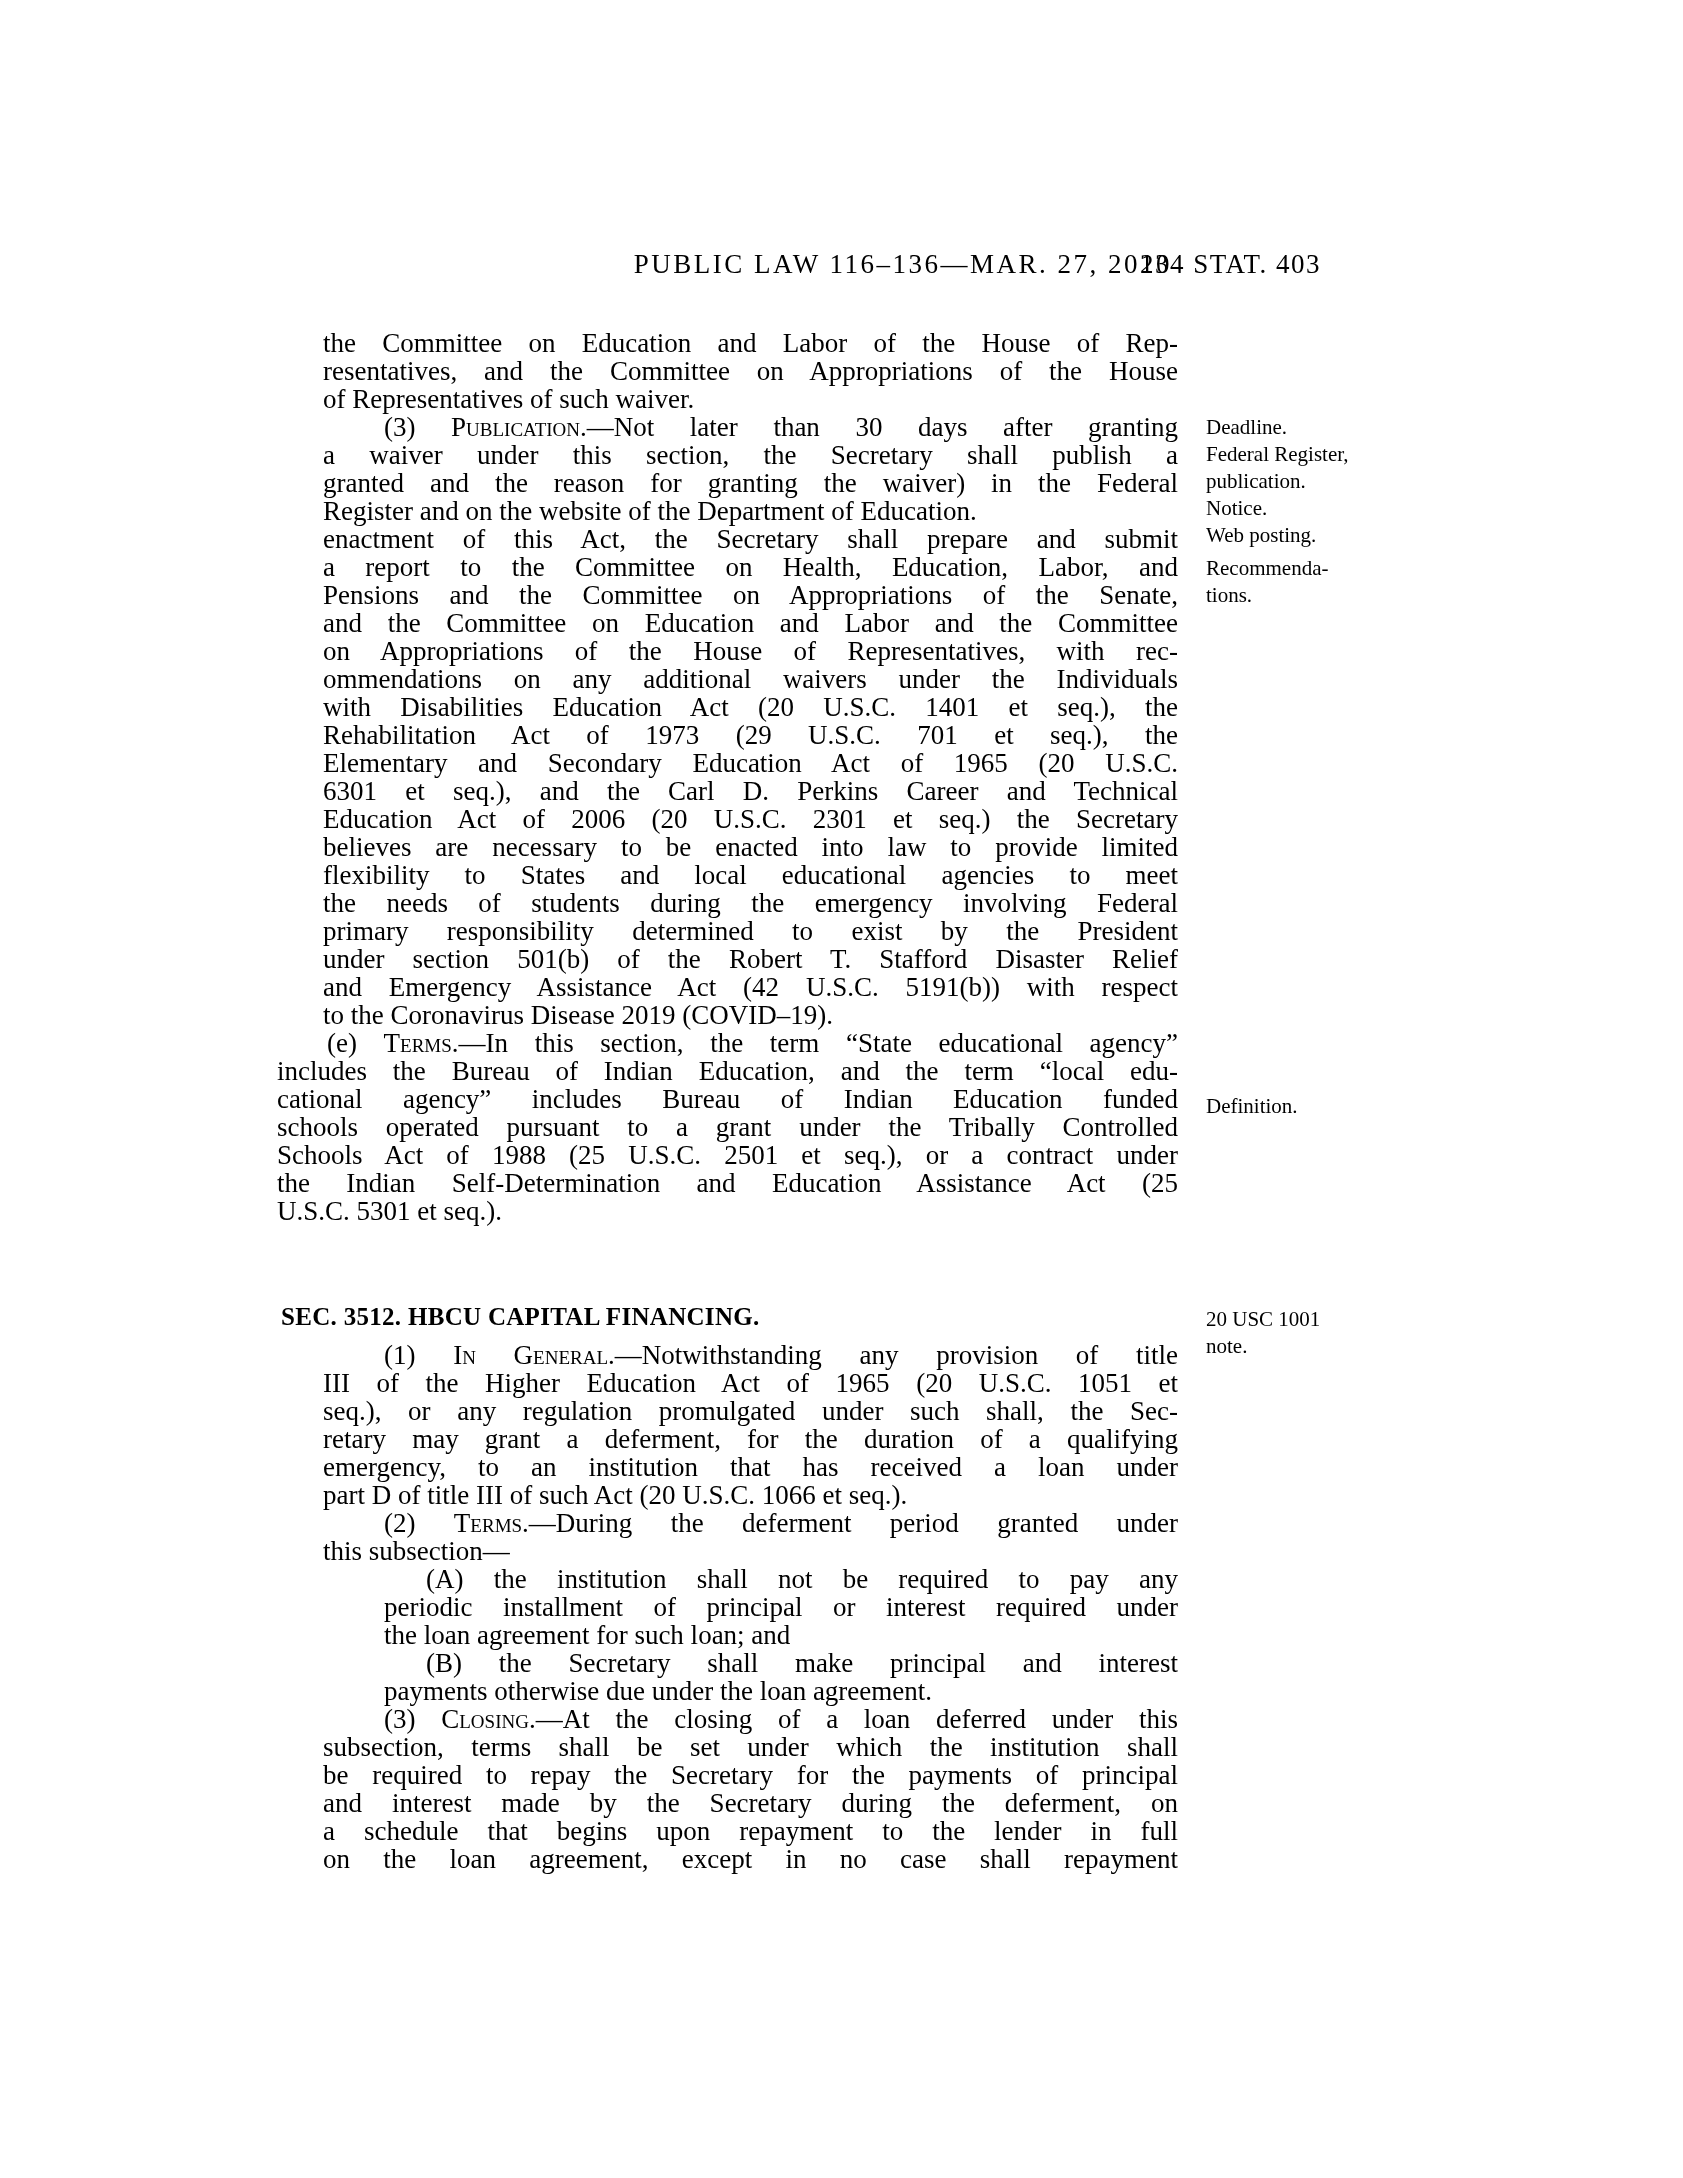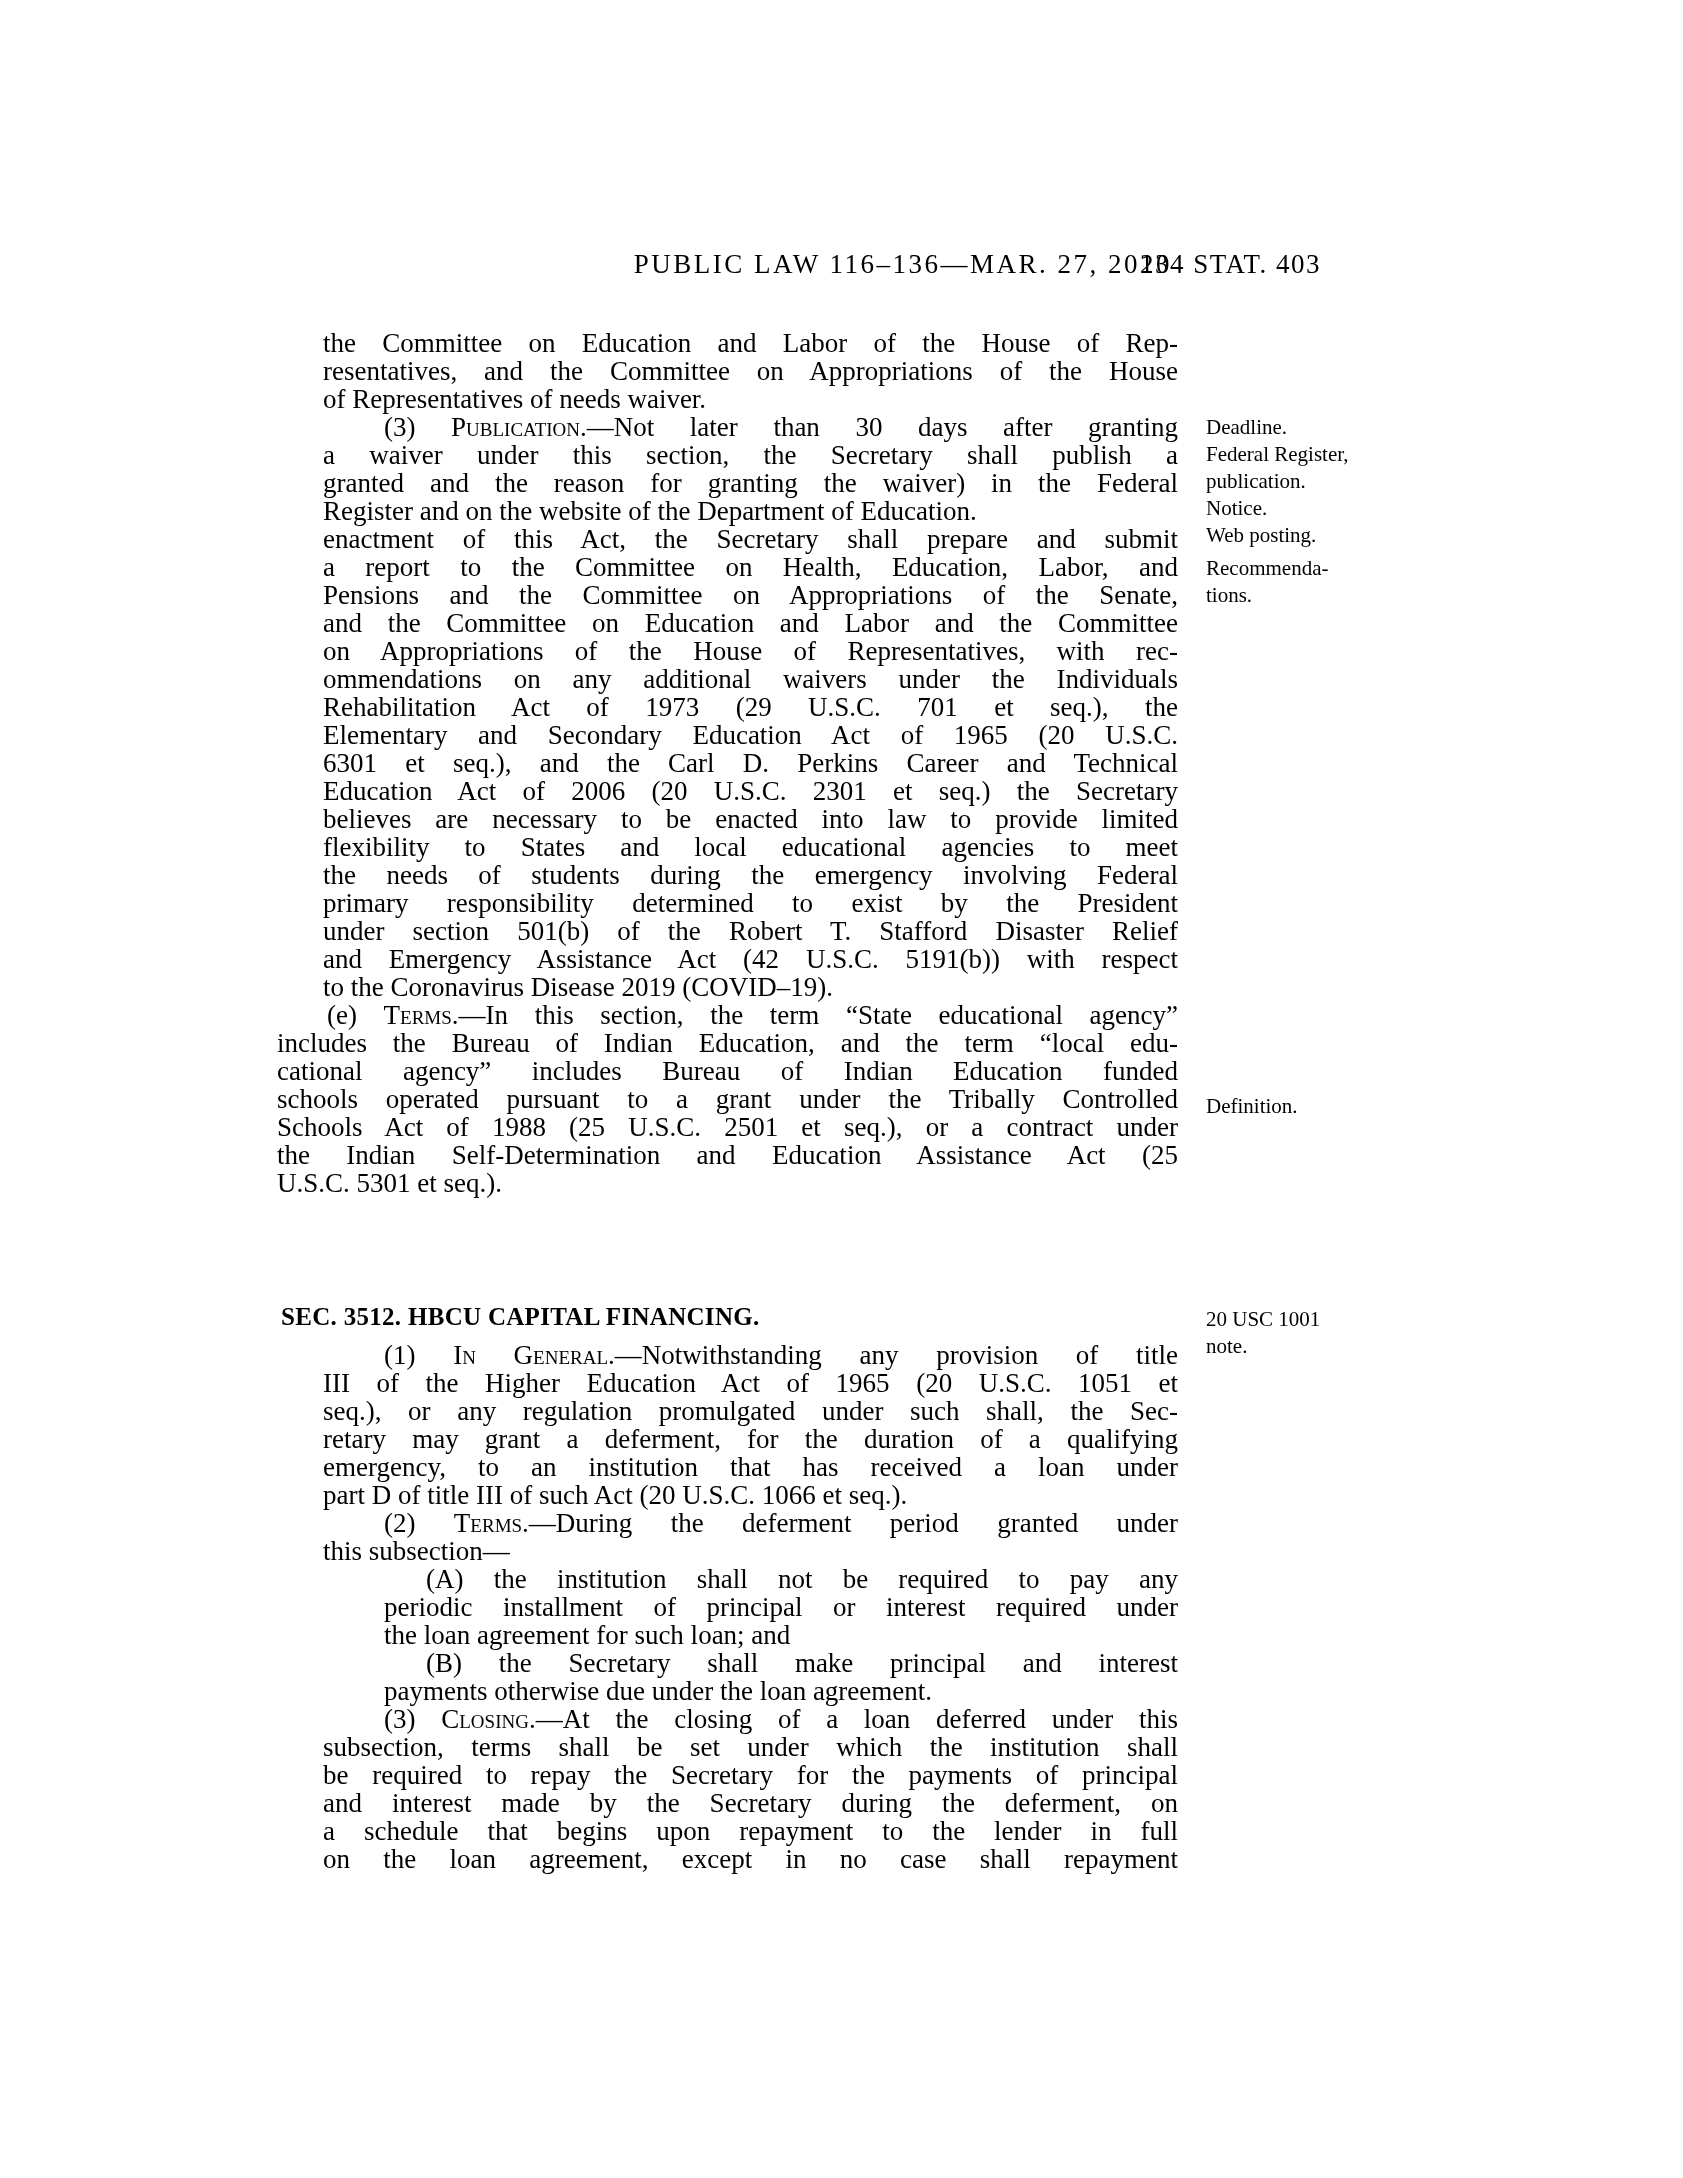--- a/index.html
+++ b/index.html
@@ -40,31 +40,32 @@
 
 <div class="page">
 
   <div class="running-head">PUBLIC LAW 116–136—MAR. 27, 2020</div>
 
   <div class="stat-num">134 STAT. 403</div>
 
   <div id="blockA" class="textblock">
       <div class="line ind-pc j"><span>the Committee on Education and Labor of the House of Rep-</span></div>
       <div class="line ind-pc j"><span>resentatives, and the Committee on Appropriations of the House</span></div>
-      <div class="line ind-pc"><span>of Representatives of needs waiver.</span></div>
+      <div class="line ind-pc"><span>of Representatives of such waiver.</span></div>
       <div class="line ind-pf j"><span>(3) </span><span class="sc">Publication</span><span>.—Not later than 30 days after granting</span></div>
       <div class="line ind-pc j"><span>a waiver under this section, the Secretary shall publish a</span></div>
       <div class="line ind-pc j"><span>granted and the reason for granting the waiver) in the Federal</span></div>
       <div class="line ind-pc"><span>Register and on the website of the Department of Education.</span></div>
       <div class="line ind-pc j"><span>enactment of this Act, the Secretary shall prepare and submit</span></div>
       <div class="line ind-pc j"><span>a report to the Committee on Health, Education, Labor, and</span></div>
       <div class="line ind-pc j"><span>Pensions and the Committee on Appropriations of the Senate,</span></div>
       <div class="line ind-pc j"><span>and the Committee on Education and Labor and the Committee</span></div>
       <div class="line ind-pc j"><span>on Appropriations of the House of Representatives, with rec-</span></div>
       <div class="line ind-pc j"><span>ommendations on any additional waivers under the Individuals</span></div>
+      <div class="line ind-pc j"><span>with Disabilities Education Act (20 U.S.C. 1401 et seq.), the</span></div>
       <div class="line ind-pc j"><span>Rehabilitation Act of 1973 (29 U.S.C. 701 et seq.), the</span></div>
       <div class="line ind-pc j"><span>Elementary and Secondary Education Act of 1965 (20 U.S.C.</span></div>
       <div class="line ind-pc j"><span>6301 et seq.), and the Carl D. Perkins Career and Technical</span></div>
       <div class="line ind-pc j"><span>Education Act of 2006 (20 U.S.C. 2301 et seq.) the Secretary</span></div>
       <div class="line ind-pc j"><span>believes are necessary to be enacted into law to provide limited</span></div>
       <div class="line ind-pc j"><span>flexibility to States and local educational agencies to meet</span></div>
       <div class="line ind-pc j"><span>the needs of students during the emergency involving Federal</span></div>
       <div class="line ind-pc j"><span>primary responsibility determined to exist by the President</span></div>
       <div class="line ind-pc j"><span>under section 501(b) of the Robert T. Stafford Disaster Relief</span></div>
       <div class="line ind-pc j"><span>and Emergency Assistance Act (42 U.S.C. 5191(b)) with respect</span></div>

